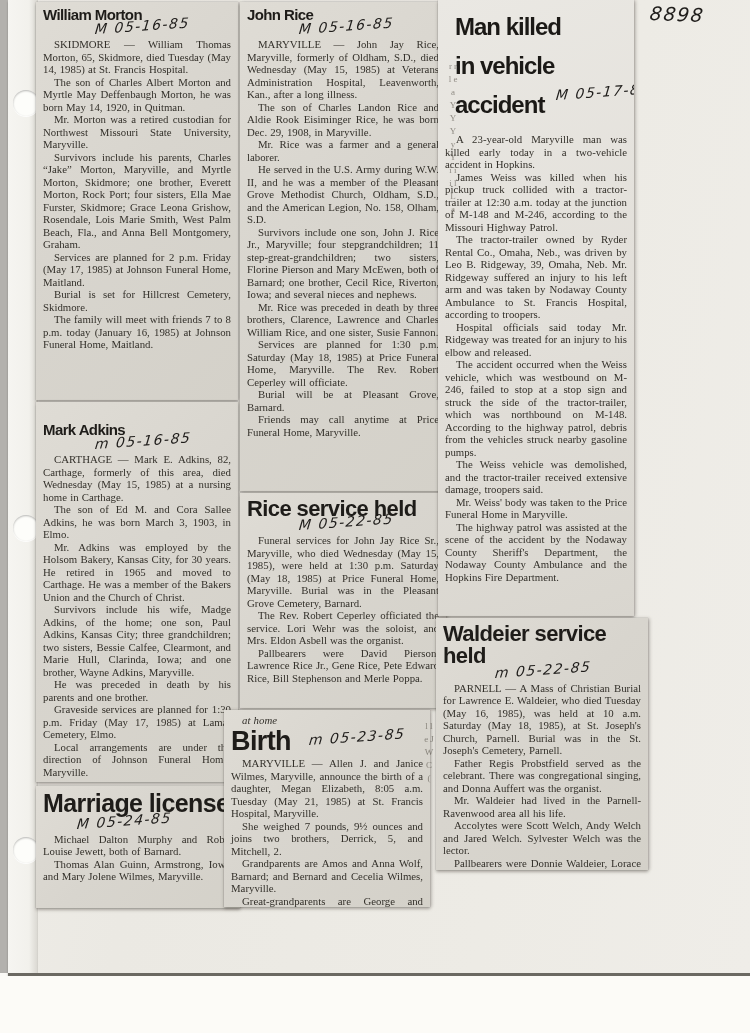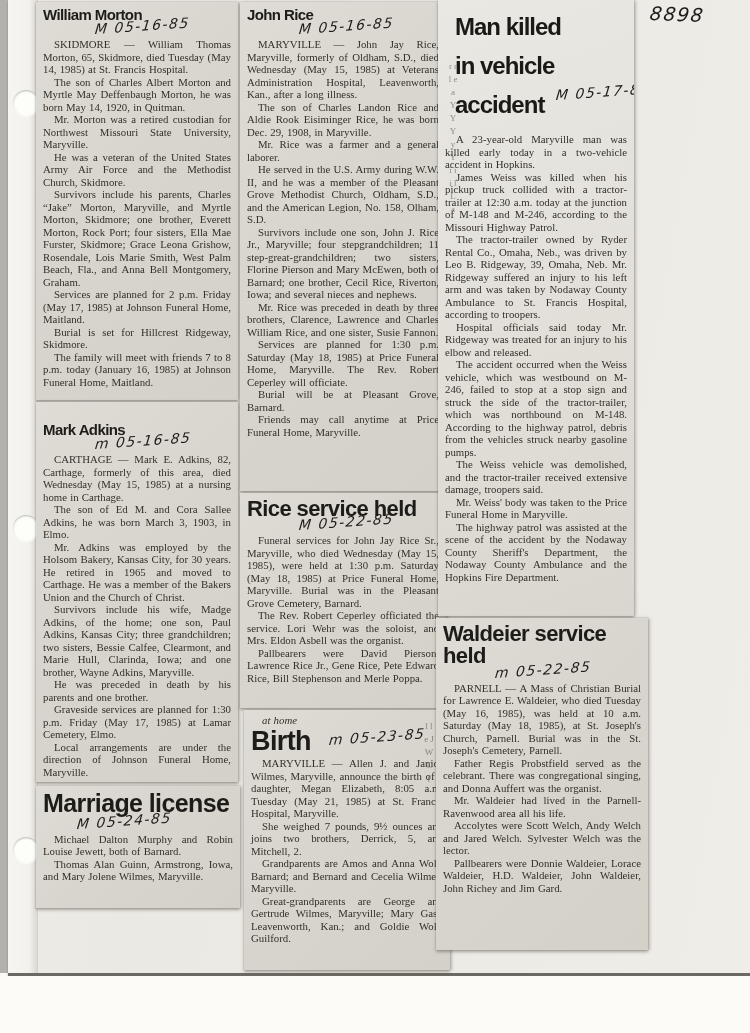--- a/index.html
+++ b/index.html
@@ -79,24 +79,23 @@
   </div>
 
   <div class="hand page-num">8898</div>
 
   <article class="clip" style="left:28px;top:2px;width:202px;height:398px;">
     <h2 class="hl sz21">William Morton</h2>
     <div class="hand">M 05-16-85</div>
     <p>SKIDMORE — William Thomas Morton, 65, Skidmore, died Tuesday (May 14, 1985) at St. Francis Hospital.</p>
     <p>The son of Charles Albert Morton and Myrtle May Deffenbaugh Morton, he was born May 14, 1920, in Quitman.</p>
     <p>Mr. Morton was a retired custodian for Northwest Missouri State University, Maryville.</p>
-    <p>He was a veteran of the United States Army Air Force and the Methodist Church, Skidmore.</p>
     <p>Survivors include his parents, Charles “Jake” Morton, Maryville, and Myrtle Morton, Skidmore; one brother, Everett Morton, Rock Port; four sisters, Ella Mae Furster, Skidmore; Grace Leona Grishow, Rosendale, Lois Marie Smith, West Palm Beach, Fla., and Anna Bell Montgomery, Graham.</p>
     <p>Services are planned for 2 p.m. Friday (May 17, 1985) at Johnson Funeral Home, Maitland.</p>
-    <p>Burial is set for Hillcrest Ridgeway, Skidmore.</p>
+    <p>Burial is set for Hillcrest Cemetery, Skidmore.</p>
     <p>The family will meet with friends 7 to 8 p.m. today (January 16, 1985) at Johnson Funeral Home, Maitland.</p>
   </article>
 
   <article class="clip" style="left:28px;top:402px;width:202px;height:380px;padding-top:19px;">
     <h2 class="hl sz21">Mark Adkins</h2>
     <div class="hand">m 05-16-85</div>
     <p>CARTHAGE — Mark E. Adkins, 82, Carthage, formerly of this area, died Wednesday (May 15, 1985) at a nursing home in Carthage.</p>
     <p>The son of Ed M. and Cora Sallee Adkins, he was born March 3, 1903, in Elmo.</p>
     <p>Mr. Adkins was employed by the Holsom Bakery, Kansas City, for 30 years. He retired in 1965 and moved to Carthage. He was a member of the Bakers Union and the Church of Christ.</p>
     <p>Survivors include his wife, Madge Adkins, of the home; one son, Paul Adkins, Kansas City; three grandchildren; two sisters, Bessie Calfee, Clearmont, and Marie Hull, Clarinda, Iowa; and one brother, Wayne Adkins, Maryville.</p>
@@ -127,21 +126,21 @@
   </article>
 
   <article class="clip" style="left:232px;top:493px;width:206px;height:215px;">
     <h2 class="hl sz22">Rice service held</h2>
     <div class="hand" style="margin-top:-4px;">M 05-22-85</div>
     <p>Funeral services for John Jay Rice Sr., Maryville, who died Wednesday (May 15, 1985), were held at 1:30 p.m. Saturday (May 18, 1985) at Price Funeral Home, Maryville. Burial was in the Pleasant Grove Cemetery, Barnard.</p>
     <p>The Rev. Robert Ceperley officiated the service. Lori Wehr was the soloist, and Mrs. Eldon Asbell was the organist.</p>
     <p>Pallbearers were David Pierson, Lawrence Rice Jr., Gene Rice, Pete Edward Rice, Bill Stephenson and Merle Poppa.</p>
   </article>
 
-  <article class="clip birth-clip" style="left:236px;top:710px;width:206px;height:260px;">
+  <article class="clip birth-clip" style="left:216px;top:710px;width:206px;height:197px;">
     <p class="frag">at home</p>
     <div>
       <h2 class="hl sz27">Birth</h2>
       <div class="hand">m 05-23-85</div>
     </div>
     <p>MARYVILLE — Allen J. and Janice Wilmes, Maryville, announce the birth of a daughter, Megan Elizabeth, 8:05 a.m. Tuesday (May 21, 1985) at St. Francis Hospital, Maryville.</p>
     <p>She weighed 7 pounds, 9½ ounces and joins two brothers, Derrick, 5, and Mitchell, 2.</p>
     <p>Grandparents are Amos and Anna Wolf, Barnard; and Bernard and Cecelia Wilmes, Maryville.</p>
     <p>Great-grandparents are George and Gertrude Wilmes, Maryville; Mary Gast, Leavenworth, Kan.; and Goldie Wolf, Guilford.</p>
   </article>
@@ -154,21 +153,21 @@
     <p>A 23-year-old Maryville man was killed early today in a two-vehicle accident in Hopkins.</p>
     <p>James Weiss was killed when his pickup truck collided with a tractor-trailer at 12:30 a.m. today at the junction of M-148 and M-246, according to the Missouri Highway Patrol.</p>
     <p>The tractor-trailer owned by Ryder Rental Co., Omaha, Neb., was driven by Leo B. Ridgeway, 39, Omaha, Neb. Mr. Ridgeway suffered an injury to his left arm and was taken by Nodaway County Ambulance to St. Francis Hospital, according to troopers.</p>
     <p>Hospital officials said today Mr. Ridgeway was treated for an injury to his elbow and released.</p>
     <p>The accident occurred when the Weiss vehicle, which was westbound on M-246, failed to stop at a stop sign and struck the side of the tractor-trailer, which was northbound on M-148. According to the highway patrol, debris from the vehicles struck nearby gasoline pumps.</p>
     <p>The Weiss vehicle was demolished, and the tractor-trailer received extensive damage, troopers said.</p>
     <p>Mr. Weiss' body was taken to the Price Funeral Home in Maryville.</p>
     <p>The highway patrol was assisted at the scene of the accident by the Nodaway County Sheriff's Department, the Nodaway County Ambulance and the Hopkins Fire Department.</p>
   </article>
 
-  <article class="clip" style="left:428px;top:618px;width:212px;height:332px;">
+  <article class="clip" style="left:428px;top:618px;width:212px;height:252px;">
     <h2 class="hl sz22">Waldeier service held</h2>
     <div class="hand" style="margin-top:-4px;">m 05-22-85</div>
     <p>PARNELL — A Mass of Christian Burial for Lawrence E. Waldeier, who died Tuesday (May 16, 1985), was held at 10 a.m. Saturday (May 18, 1985), at St. Joseph's Church, Parnell. Burial was in the St. Joseph's Cemetery, Parnell.</p>
     <p>Father Regis Probstfield served as the celebrant. There was congregational singing, and Donna Auffert was the organist.</p>
     <p>Mr. Waldeier had lived in the Parnell-Ravenwood area all his life.</p>
     <p>Accolytes were Scott Welch, Andy Welch and Jared Welch. Sylvester Welch was the lector.</p>
     <p>Pallbearers were Donnie Waldeier, Lorace Waldeier, H.D. Waldeier, John Waldeier, John Richey and Jim Gard.</p>
   </article>
 
   <div class="strip" style="left:440px;top:60px;">r r l e a Y Y Y y Y i i i l L a</div>

